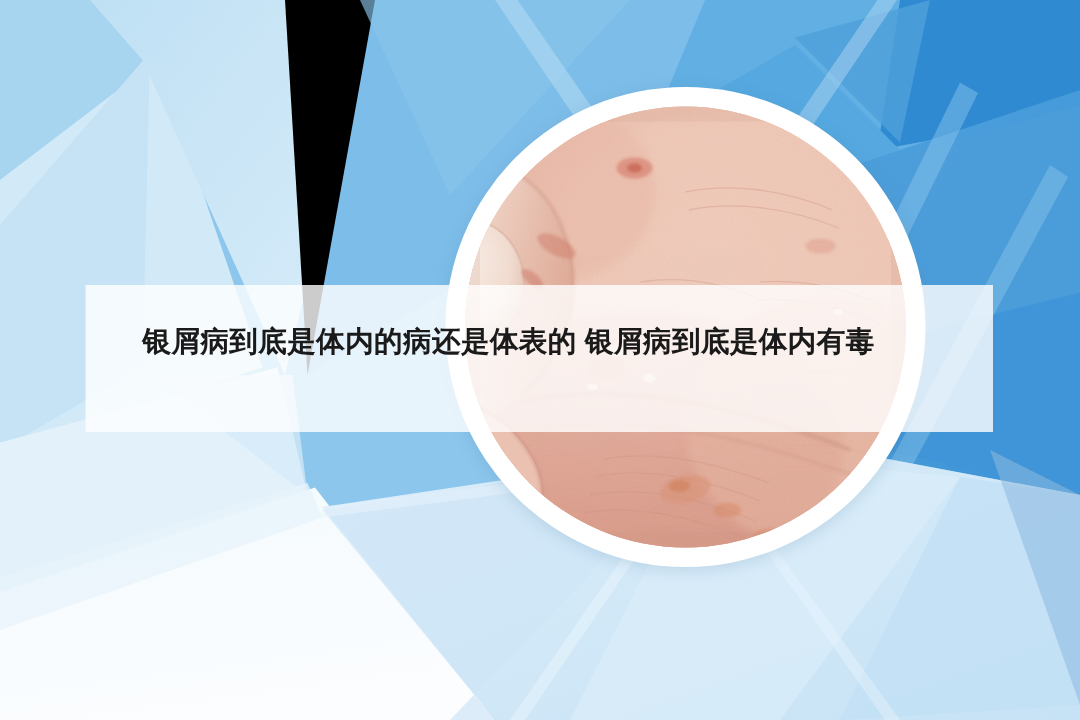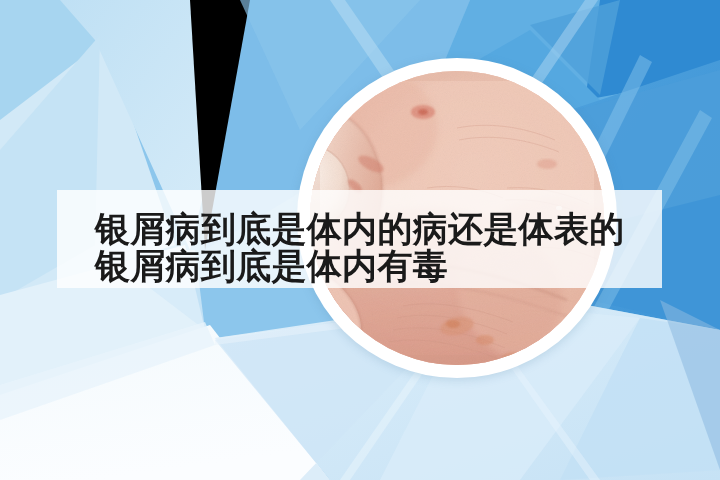--- a/index.html
+++ b/index.html
@@ -68,21 +68,21 @@
     height: 98px;
     background: rgba(255, 255, 255, 0.80);
   }
 
   
   #headline {
     position: absolute;
     left: 95px;
     top: 210px;
     width: 560px;
-    font-size: 35px;
+    font-size: 19px;
     line-height: 37px;
     font-weight: 700;
     color: #1a1a1a;
     letter-spacing: 0.3px;
     white-space: pre-wrap;
     -webkit-font-smoothing: antialiased;
   }
 </style>
 </head>
 <body>

